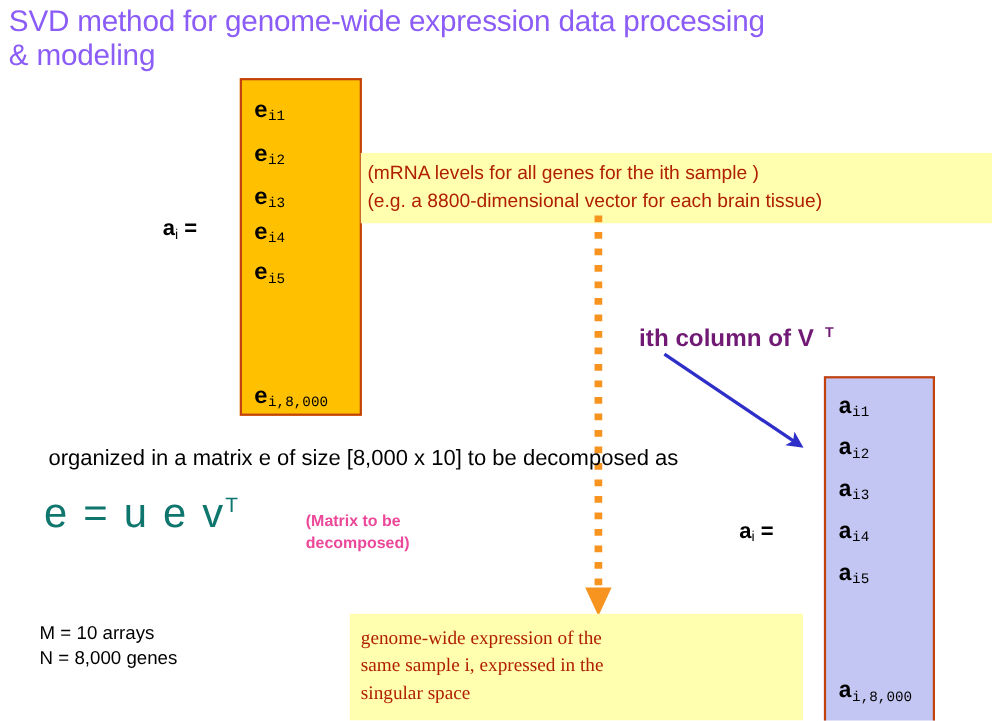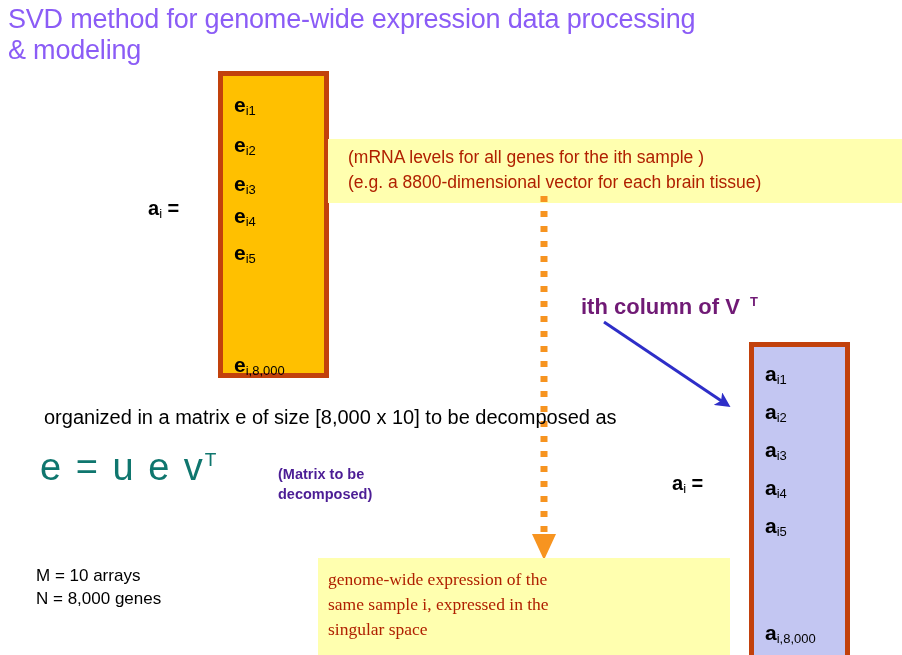--- a/index.html
+++ b/index.html
@@ -27,21 +27,22 @@
     line-height: 1.16;
     letter-spacing: -0.2px;
     color: #8b5cf6;
     white-space: pre-line;
   }
 
   
   .matrix-column {
     position: absolute;
     box-sizing: border-box;
-    border: 5px solid #c2410c;
+    border: 2px solid #c2410c;
+    font-family: Liberation Mono, monospace;
   }
   #gene-expression-column {
     left: 218px;
     top: 71px;
     width: 111px;
     height: 307px;
     background: #ffc000;
   }
   #singular-space-column {
     left: 733px;
@@ -97,21 +98,21 @@
     color: #b02000;
     font-size: 17.5px;
     line-height: 1.42;
     white-space: pre-line;
   }
   #mrna-callout {
     left: 328px;
     top: 139px;
     width: 574px;
     height: 64px;
-    padding: 6px 4px 0 20px;
+    padding: 6px 4px 0 6px;
   }
   #singular-callout {
     left: 318px;
     top: 558px;
     width: 412px;
     height: 97px;
     padding: 9px 4px 0 10px;
     font-family: Liberation Serif, serif;
   }
 
@@ -175,21 +176,21 @@
     letter-spacing: 0;
   }
   #decomposed-note {
     position: absolute;
     left: 278px;
     top: 465px;
     width: 130px;
     font-size: 14.5px;
     font-weight: bold;
     line-height: 1.35;
-    color: #4c1d95;
+    color: #ec4899;
     white-space: pre-line;
   }
   #dimensions-note {
     position: absolute;
     left: 36px;
     top: 565px;
     font-size: 17px;
     line-height: 1.35;
     color: #000000;
     white-space: pre-line;

